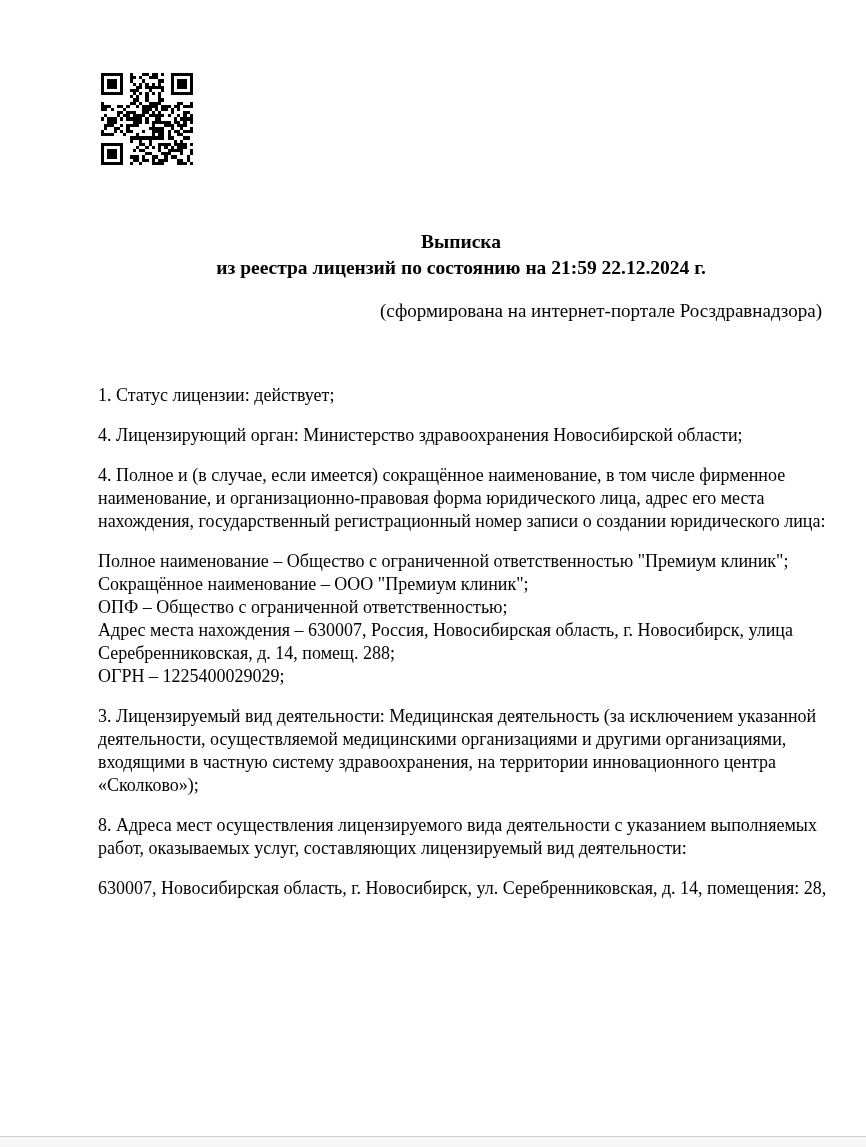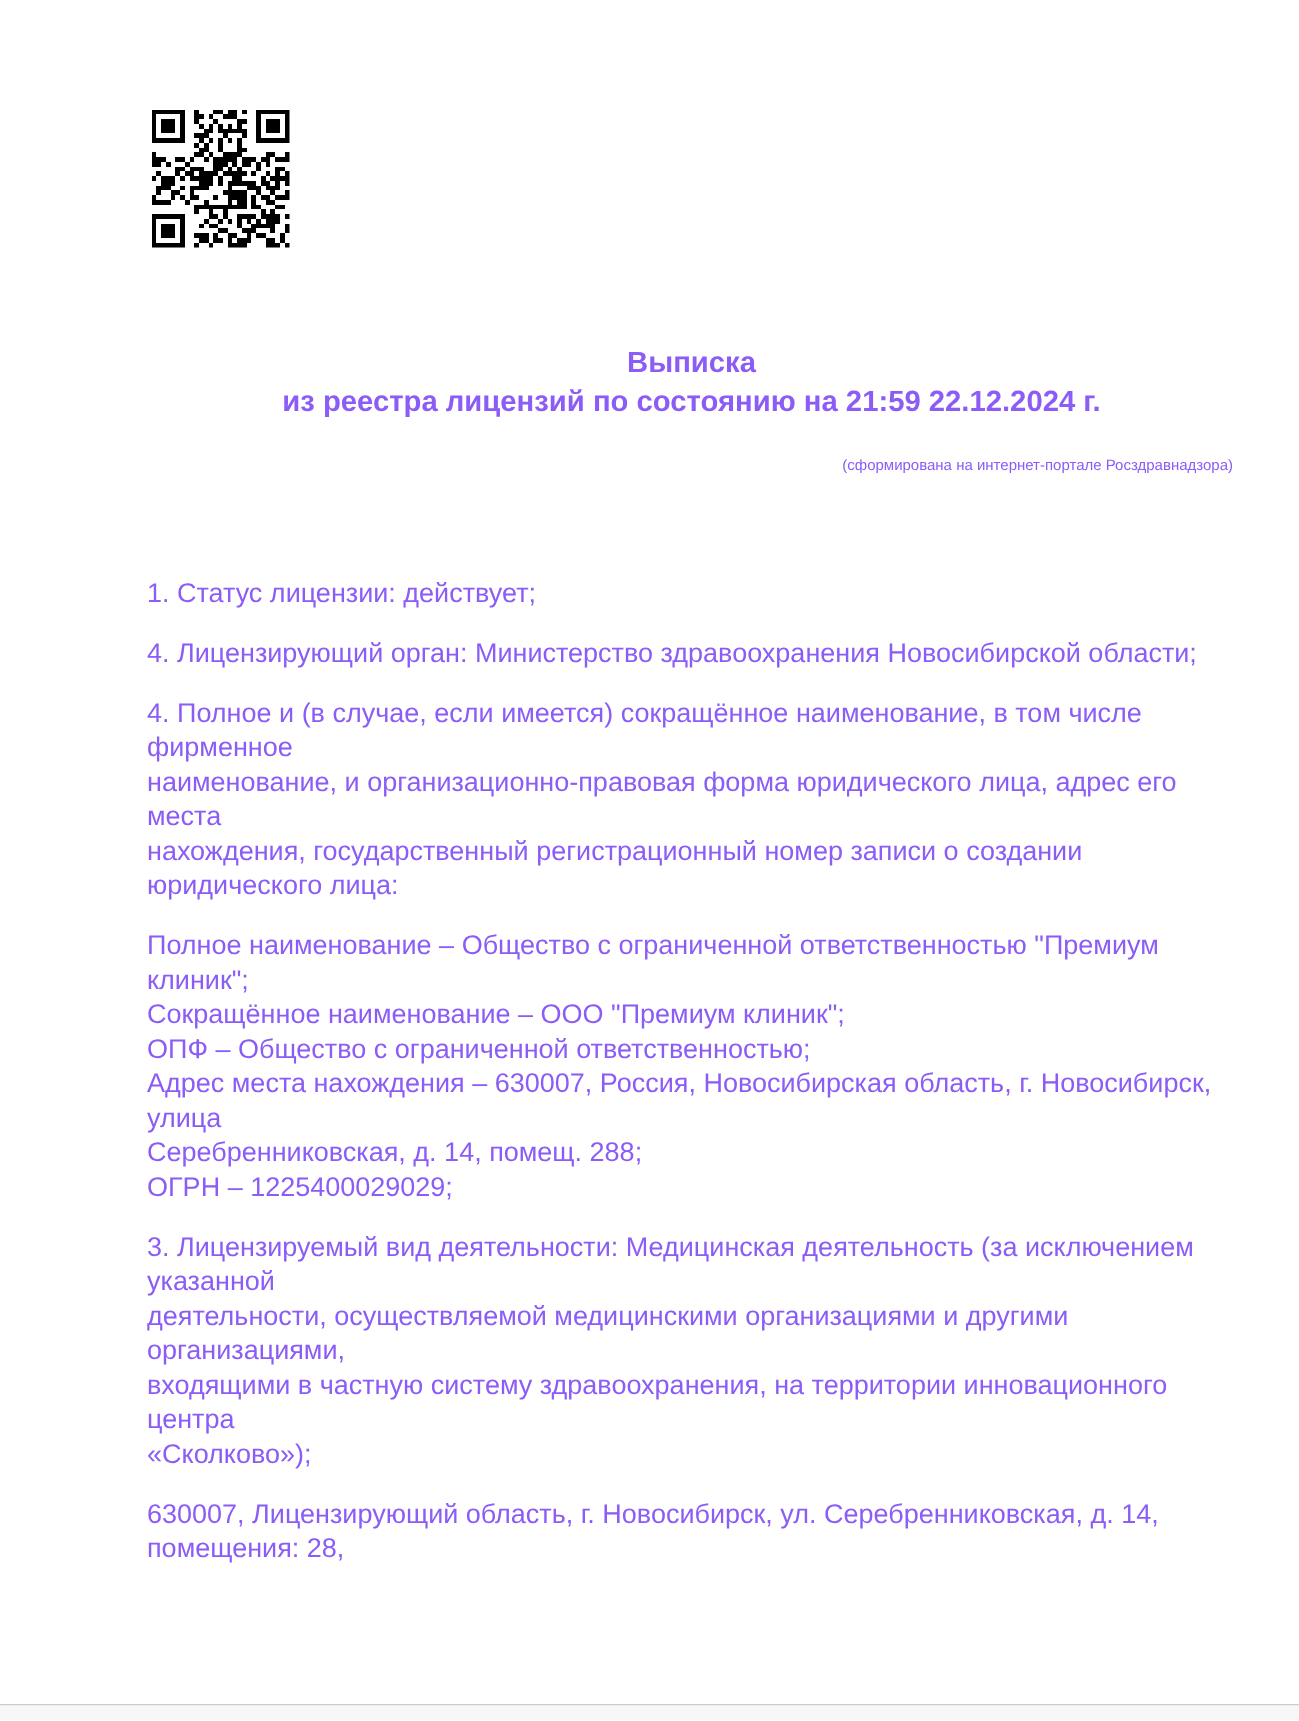--- a/index.html
+++ b/index.html
@@ -3,22 +3,22 @@
 <meta charset="utf-8">
 <style>
   html, body {
     margin: 0; padding: 0; background: #ffffff;
   }
   .page {
     position: relative;
     width: 866px; height: 1147px;
     background: #ffffff;
     overflow: hidden;
-    font-family: Liberation Sans, sans-serif;
-    color: #8b5cf6;
+    font-family: Liberation Serif, serif;
+    color: #000000;
   }
   .qr {
     position: absolute;
     left: 101px; top: 73px;
     width: 92px; height: 92px;
     shape-rendering: crispEdges;
   }
   .title-block {
     position: absolute;
     left: 98px; top: 229px;
@@ -27,21 +27,21 @@
     font-weight: bold;
     font-size: 19.5px;
     line-height: 26px;
     white-space: pre-line;
   }
   .subtitle {
     position: absolute;
     left: 98px; top: 302px;
     width: 724px;
     text-align: right;
-    font-size: 10px;
+    font-size: 19px;
     line-height: 17px;
   }
   .doc-body {
     position: absolute;
     left: 98px; top: 384px;
     width: 740px;
     font-size: 18px;
     line-height: 23px;
   }
   .para {
@@ -481,19 +481,21 @@
     <p class="para">Полное наименование – Общество с ограниченной ответственностью "Премиум клиник";
 Сокращённое наименование – ООО "Премиум клиник";
 ОПФ – Общество с ограниченной ответственностью;
 Адрес места нахождения – 630007, Россия, Новосибирская область, г. Новосибирск, улица
 Серебренниковская, д. 14, помещ. 288;
 ОГРН – 1225400029029;</p>
     <p class="para">3. Лицензируемый вид деятельности: Медицинская деятельность (за исключением указанной
 деятельности, осуществляемой медицинскими организациями и другими организациями,
 входящими в частную систему здравоохранения, на территории инновационного центра
 «Сколково»);</p>
-    <p class="para">630007, Лицензирующий область, г. Новосибирск, ул. Серебренниковская, д. 14, помещения: 28,</p>
+    <p class="para">8. Адреса мест осуществления лицензируемого вида деятельности с указанием выполняемых
+работ, оказываемых услуг, составляющих лицензируемый вид деятельности:</p>
+    <p class="para">630007, Новосибирская область, г. Новосибирск, ул. Серебренниковская, д. 14, помещения: 28,</p>
   </div>
 
   <div class="page-edge-line"></div>
   <div class="page-edge-below"></div>
 
 </div>
 
 </body></html>

